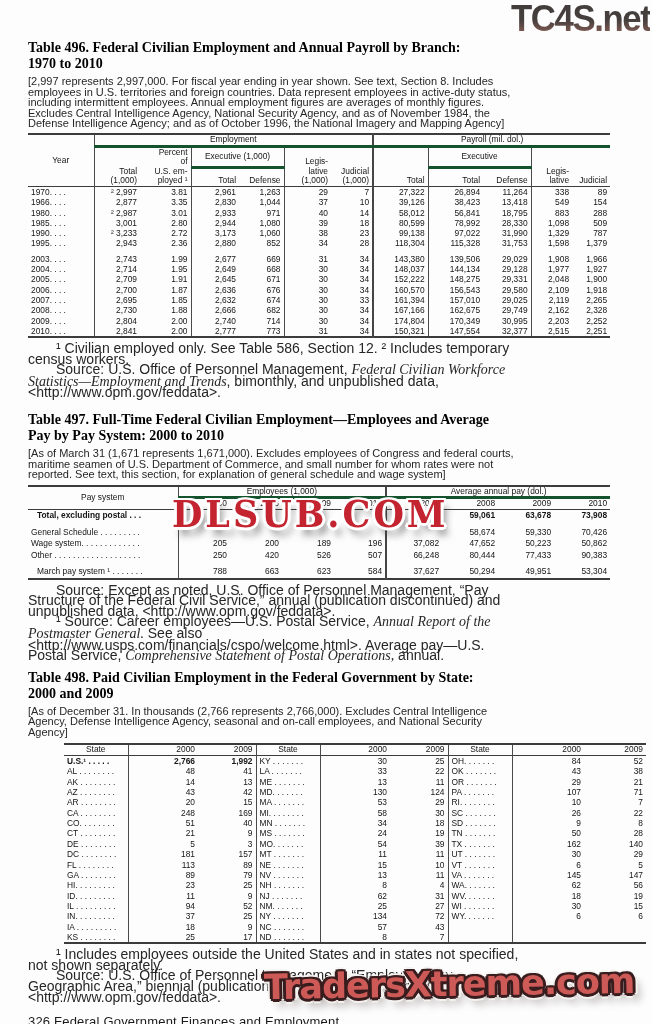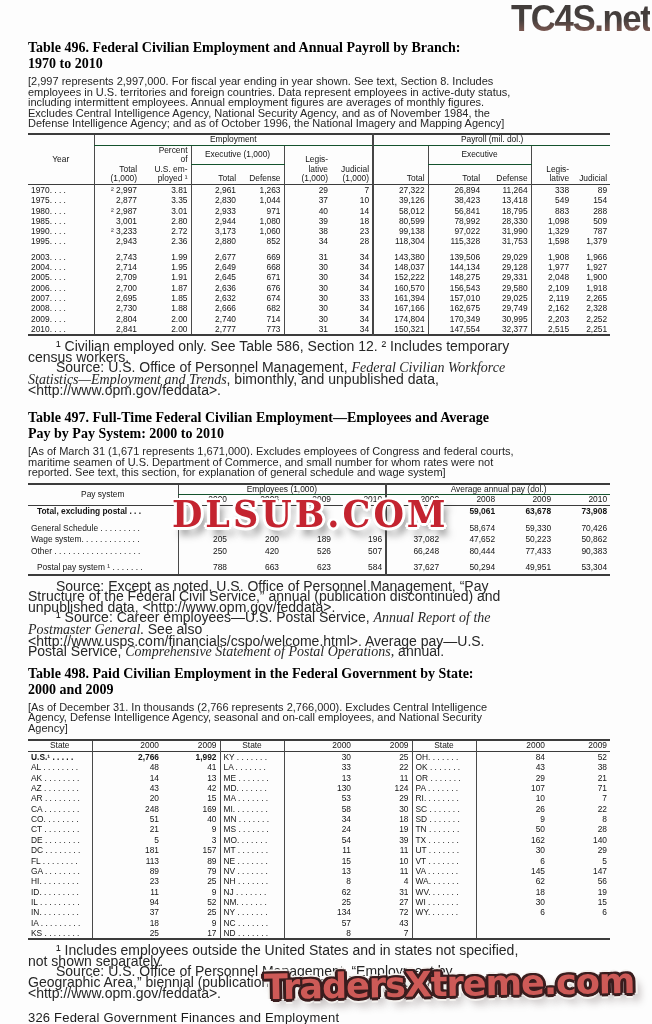--- a/index.html
+++ b/index.html
@@ -12,35 +12,35 @@
                font-size:14px; line-height:16px; color:#000; white-space:pre-line; }
   .tbl-note { font-size:11px; line-height:10.6px; color:#262626; margin-top:4px; }
 
   table { border-collapse:collapse; table-layout:fixed; width:582px; font-size:8.4px; color:#141414;
           border-top:2px solid #3c3c3c; border-bottom:2px solid #3c3c3c; }
   thead { border-bottom:1.5px solid #3c3c3c; }
   th, td { font-weight:400; padding:0 3px; white-space:nowrap; overflow:hidden; }
   th { line-height:9.6px; vertical-align:middle; text-align:center; }
   .th-b { vertical-align:bottom; }
   .pl { white-space:pre-line; }
-  .gh { border-bottom:1px solid #14532d; text-align:center; }
+  .gh { border-bottom:3px solid #14532d; text-align:center; }
   .num { text-align:right; }
   .lbl { text-align:left; }
   .bl  { border-left:1px solid #4a4a4a; }
   .bl2 { border-left:2px solid #454545; }
   td.ind { padding-left:9px; }
   tr.bold td, td.bold { font-weight:700; }
   tr.gap td { height:5px; line-height:5px; }
 
   .t496 td { line-height:10.3px; }
   .t497 td { line-height:11.5px; }
   .t498 td { line-height:10.35px; }
   .t496 { margin-top:4px; }
   .t497 { margin-top:5px; }
-  .t498 { margin-top:6px; }
+  .t498 { margin-top:6px;margin-left:36px; }
 
   .footnotes { margin-top:5px; font-size:14px; line-height:10.6px; color:#262626; }
   .footnotes p { text-indent:28px; }
   .footnotes .it { font-style:italic;font-family:Liberation Serif, serif; }
 
   .sec-497-title { margin-top:14px;font-family:Liberation Serif, serif; }
   .sec-498-title { margin-top:8px; }
   .sec-496-title { margin-top:40px; }
 
   .page-footer { margin-top:12px; font-size:13px; letter-spacing:0.2px; color:#1b1b1b;
@@ -141,21 +141,21 @@
             <td class="num">1,263</td>
             <td class="num bl">29</td>
             <td class="num">7</td>
             <td class="num bl2">27,322</td>
             <td class="num bl">26,894</td>
             <td class="num">11,264</td>
             <td class="num bl">338</td>
             <td class="num">89</td>
           </tr>
           <tr>
-            <td class="lbl">1975. . . .</td>
+            <td class="lbl">1966. . . .</td>
             <td class="num bl">2,877</td>
             <td class="num">3.35</td>
             <td class="num bl">2,830</td>
             <td class="num">1,044</td>
             <td class="num bl">37</td>
             <td class="num">10</td>
             <td class="num bl2">39,126</td>
             <td class="num bl">38,423</td>
             <td class="num">13,418</td>
             <td class="num bl">549</td>
@@ -445,21 +445,21 @@
             <td class="num bl"></td>
             <td class="num"></td>
             <td class="num"></td>
             <td class="num"></td>
             <td class="num bl2"></td>
             <td class="num"></td>
             <td class="num"></td>
             <td class="num"></td>
           </tr>
           <tr>
-            <td class="lbl ind">Postal pay system ¹ . . . . . . .</td>
+            <td class="lbl ind">March pay system ¹ . . . . . . .</td>
             <td class="num bl">788</td>
             <td class="num">663</td>
             <td class="num">623</td>
             <td class="num">584</td>
             <td class="num bl2">37,627</td>
             <td class="num">50,294</td>
             <td class="num">49,951</td>
             <td class="num">53,304</td>
           </tr>
         </tbody>

